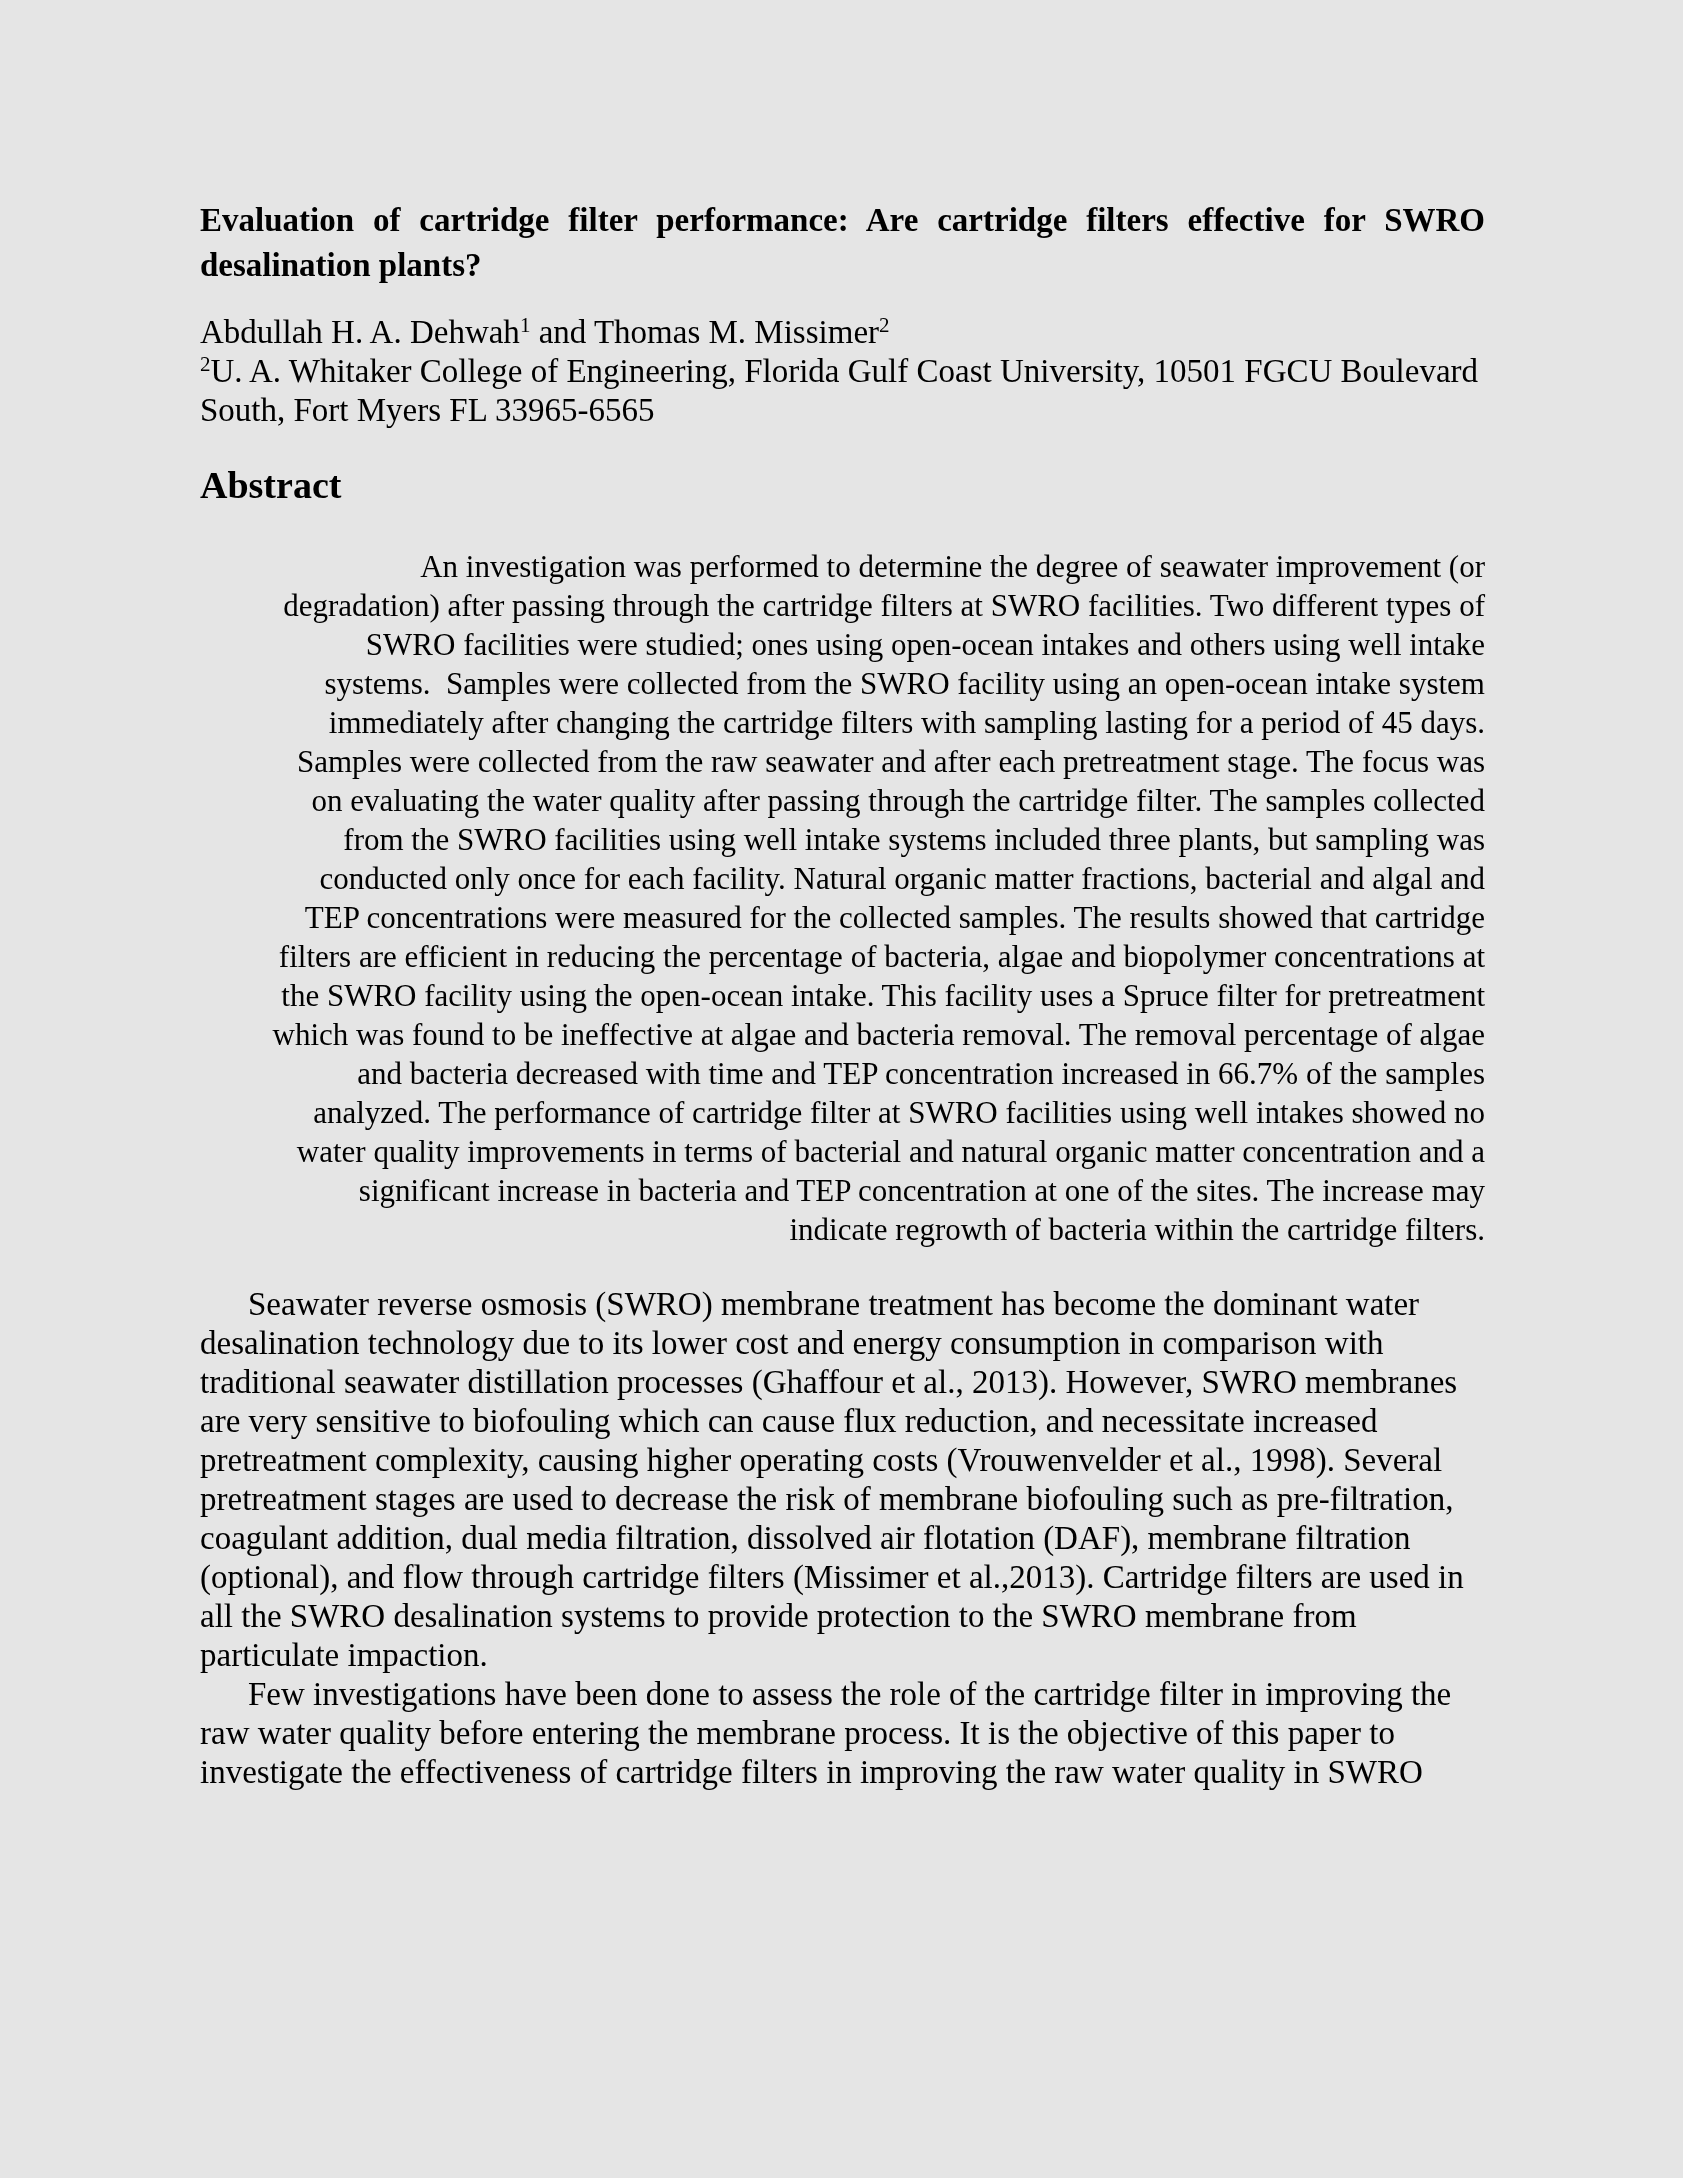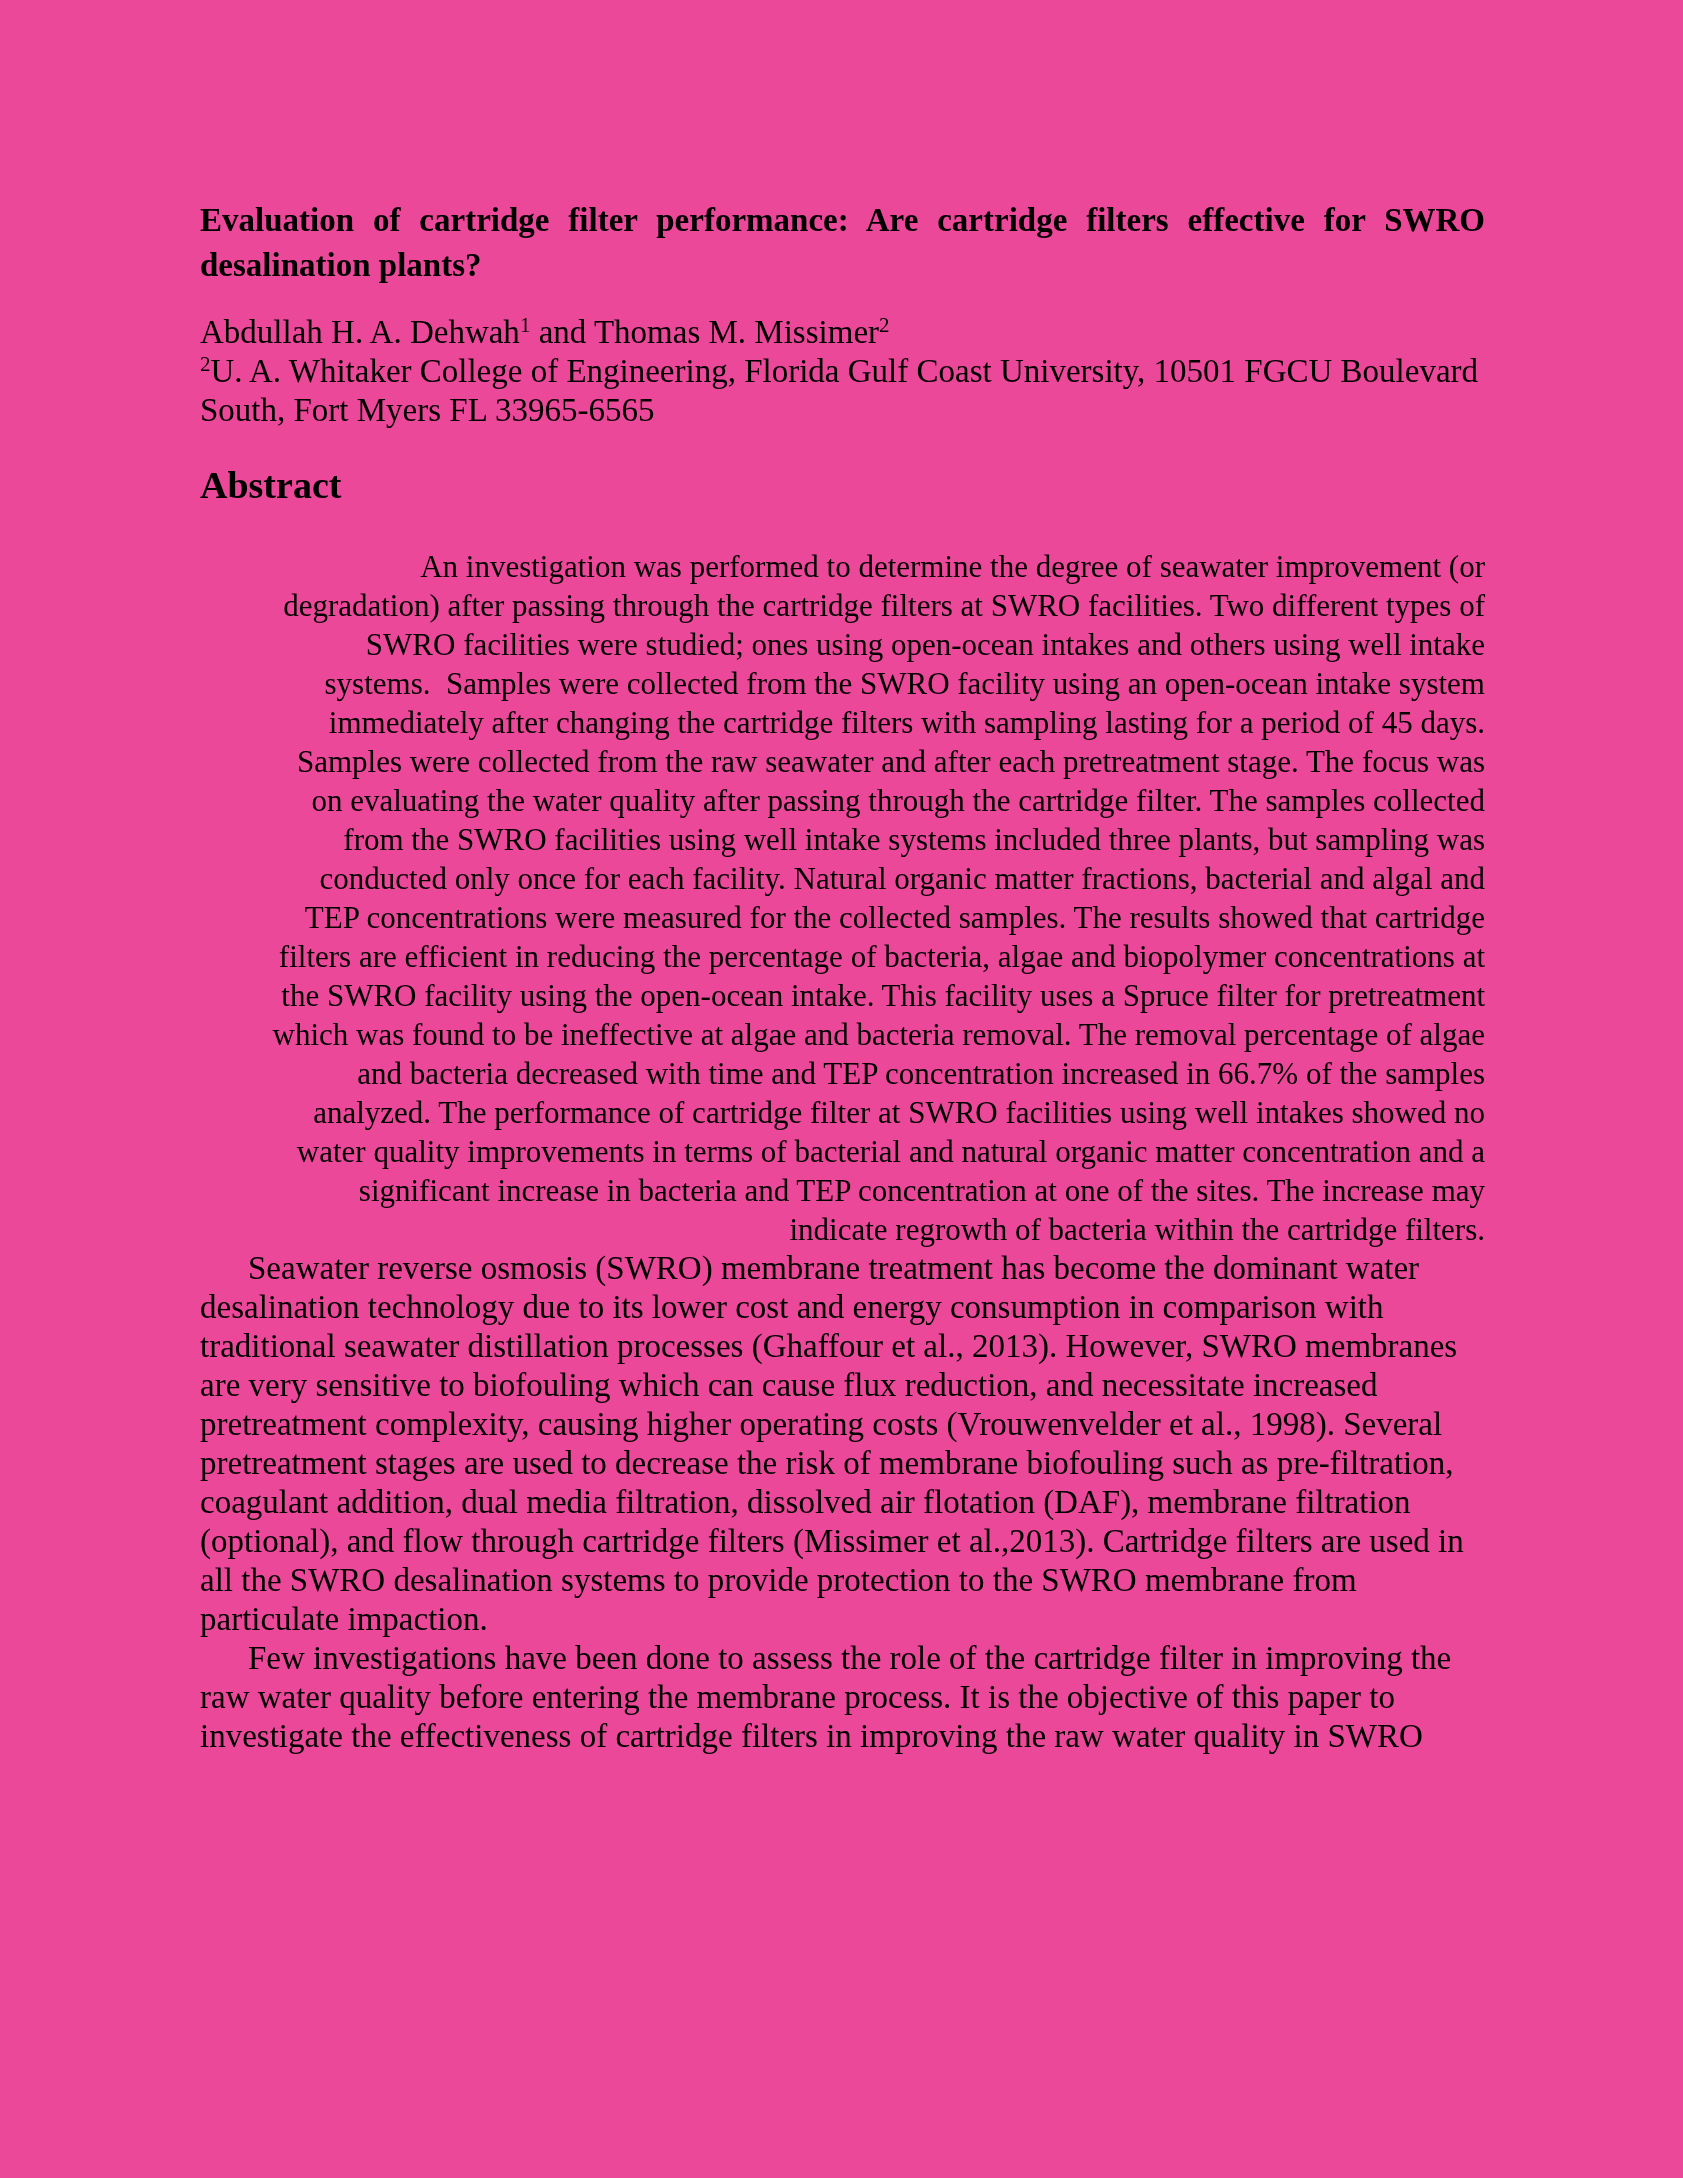--- a/index.html
+++ b/index.html
@@ -4,21 +4,21 @@
 <style>
   html, body {
     margin: 0;
     padding: 0;
     background: #ffffff;
   }
   .page {
     position: relative;
     width: 1683px;
     height: 2178px;
-    background: #ec4899;
+    background: #e5e5e5;
     color: #000000;
     font-family: "Liberation Serif", "DejaVu Serif", serif;
     overflow: hidden;
   }
   .content {
     position: absolute;
     left: 200px;
     top: 198px;
     width: 1285px;
   }
@@ -64,20 +64,21 @@
     white-space: pre-wrap;
   }
   .para {
     margin: 0;
     font-size: 33px;
     line-height: 39px;
     text-align: left;
     text-indent: 48px;
   }
   .para.first {
+    margin-top: 36px;
   }
 </style>
 </head>
 <body>
 
 <div class="page">
   <div class="content">
 
     <h1 class="title">Evaluation of cartridge filter performance: Are cartridge filters effective for SWRO desalination plants?</h1>
 

